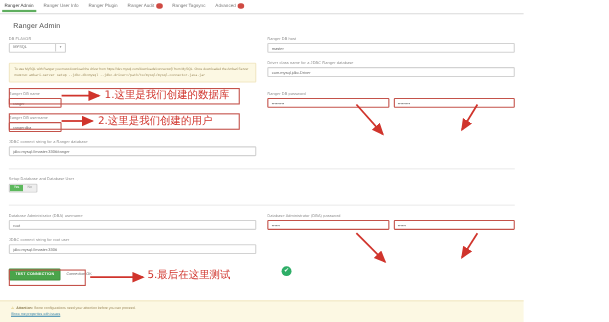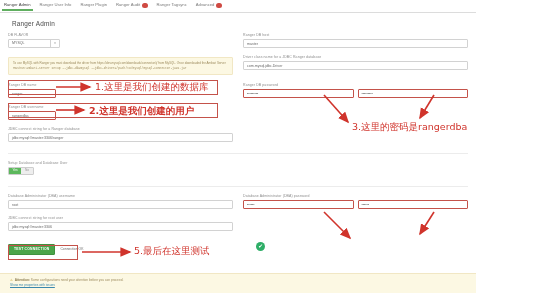--- a/index.html
+++ b/index.html
@@ -313,22 +313,21 @@
     <line x1="324" y1="212" x2="350" y2="238" stroke="#d0342c" stroke-width="1.6" marker-end="url(#ah)"></line>
     <line x1="434" y1="212" x2="420" y2="234" stroke="#d0342c" stroke-width="1.6" marker-end="url(#ah)"></line>
     <line x1="82" y1="252" x2="130" y2="252" stroke="#d0342c" stroke-width="1.6" marker-end="url(#ah)"></line>
   </svg>
 
   <div class="anno-box" style="left:8px; top:80px; width:210px; height:15px;"></div>
   <div class="anno-box" style="left:8px; top:103px; width:210px; height:15px;"></div>
   <div class="anno-box" style="left:8px; top:245px; width:70px; height:15px;"></div>
 
   <div class="anno" style="left:95px; top:82px;">1.这里是我们创建的数据库</div>
-  <div class="anno" style="left:89px; top:106px;font-weight:bold;">2.这里是我们创建的用户</div>
-  <div class="anno" style="left:352px; top:122px;">3.这里的密码是rangerdba</div>
+  <div class="anno" style="left:89px; top:106px;">2.这里是我们创建的用户</div>
   <div class="anno" style="left:134px; top:246px;">5.最后在这里测试</div>
 
   <div class="bottombar">
     <span class="warn-ico">⚠</span><b>Attention:</b>
     <span>Some configurations need your attention before you can proceed.</span>
     <span class="lnk">Show me properties with issues</span>
   </div>
 
 </div>
 

